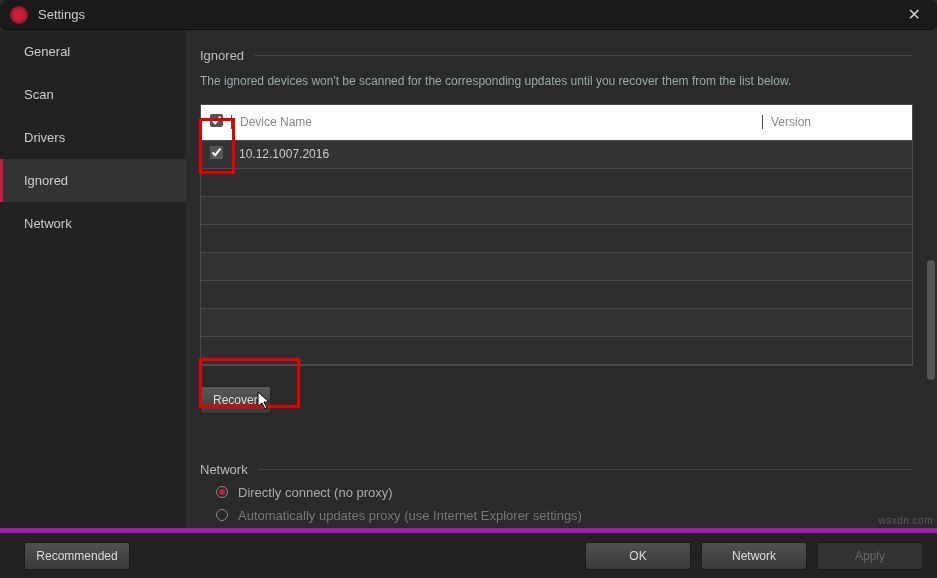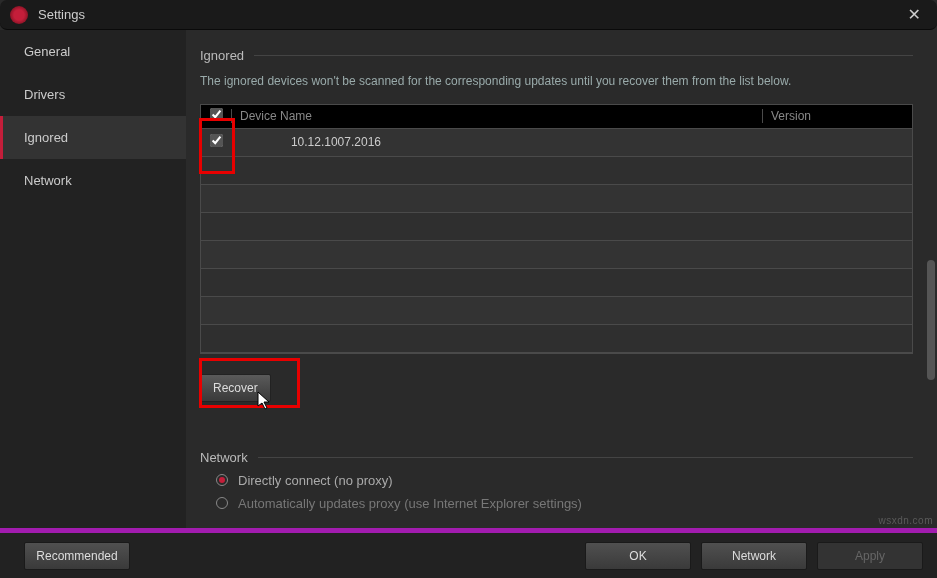--- a/index.html
+++ b/index.html
@@ -17,29 +17,29 @@
 .sidebar-item.active { background: #333; border-left: 3px solid #c41e3a; padding-left: 21px; }
 
 .main { flex: 1; background: #2a2a2a; padding: 18px 24px 10px 14px; overflow: hidden; position: relative; }
 
 .section-label { color: #bbb; font-size: 13px; margin-bottom: 4px; display: flex; align-items: center; }
 .section-label .line { flex: 1; height: 1px; background: #444; margin-left: 10px; }
 
 .desc { color: #9aa; font-size: 12px; margin: 10px 0 14px 0; line-height: 1.4; }
 
 .table { border: 1px solid #4a4a4a; background: #333; }
-.table-head { display: flex; background: #000000; border-bottom: 1px solid #4a4a4a; height: 24px; align-items: center; }
+.table-head { display: flex; background: #ffffff; border-bottom: 1px solid #4a4a4a; height: 36px; align-items: center; }
 .table-head .col-check { width: 30px; text-align: center; }
 .table-head .col-name { flex: 1; padding-left: 4px; color: #888; font-size: 12px; border-left: 1px solid #4a4a4a; padding-left: 8px; }
 .table-head .col-ver { width: 150px; color: #888; font-size: 12px; border-left: 1px solid #4a4a4a; padding-left: 8px; }
 .table-row { display: flex; height: 28px; align-items: center; border-bottom: 1px solid #4a4a4a; }
 .table-row.alt { background: #2f2f2f; }
 .table-row .col-check { width: 30px; text-align: center; }
 .table-row .col-name { flex: 1; padding-left: 8px; color: #ccc; font-size: 12px; }
-.table-row .col-ver { width: 150px; color: #ccc; font-size: 12px; padding-left: 8px; text-align: right; }
+.table-row .col-ver { width: 150px; color: #ccc; font-size: 12px; padding-left: 8px; }
 
 input[type=checkbox] { accent-color: #555; width: 13px; height: 13px; }
 
 .recover-btn { margin-top: 20px; padding: 6px 12px; background: linear-gradient(#5a5a5a, #3a3a3a); border: 1px solid #222; color: #ddd; cursor: pointer; font-size: 12px; border-radius: 2px; }
 
 .network-section { margin-top: 48px; }
 .radio-row { display: flex; align-items: center; margin: 8px 0 0 16px; color: #aaa; font-size: 13px; }
 .radio-row.dim { color: #777; }
 .radio-dot { width: 12px; height: 12px; border-radius: 50%; border: 1px solid #888; margin-right: 10px; display: inline-flex; align-items: center; justify-content: center; }
 .radio-dot.selected::after { content: ""; width: 6px; height: 6px; border-radius: 50%; background: #c41e3a; }
@@ -66,20 +66,21 @@
 
 <div class="titlebar">
   <div class="app-icon"></div>
   <div class="title">Settings</div>
   <div class="close">✕</div>
 </div>
 
 <div class="container">
   <div class="sidebar">
     <div class="sidebar-item"><span>General</span></div>
+    <div class="sidebar-item"><span>Scan</span></div>
     <div class="sidebar-item"><span>Drivers</span></div>
     <div class="sidebar-item active"><span>Ignored</span></div>
     <div class="sidebar-item"><span>Network</span></div>
   </div>
 
   <div class="main">
     <div class="section-label">
       <span>Ignored</span>
         <span class="line"></span>
     </div>

